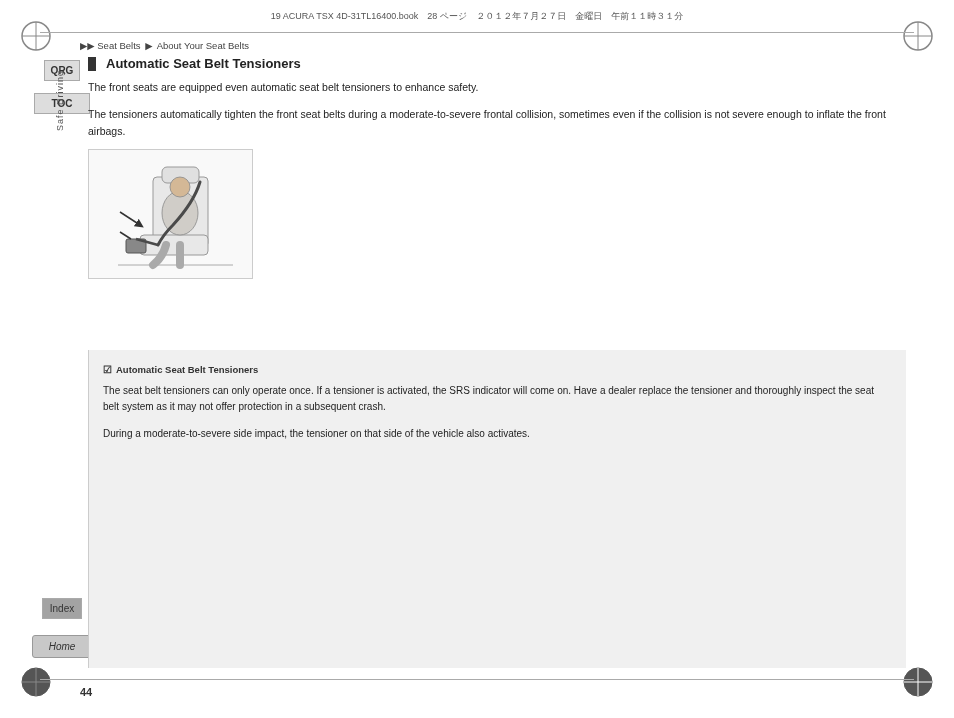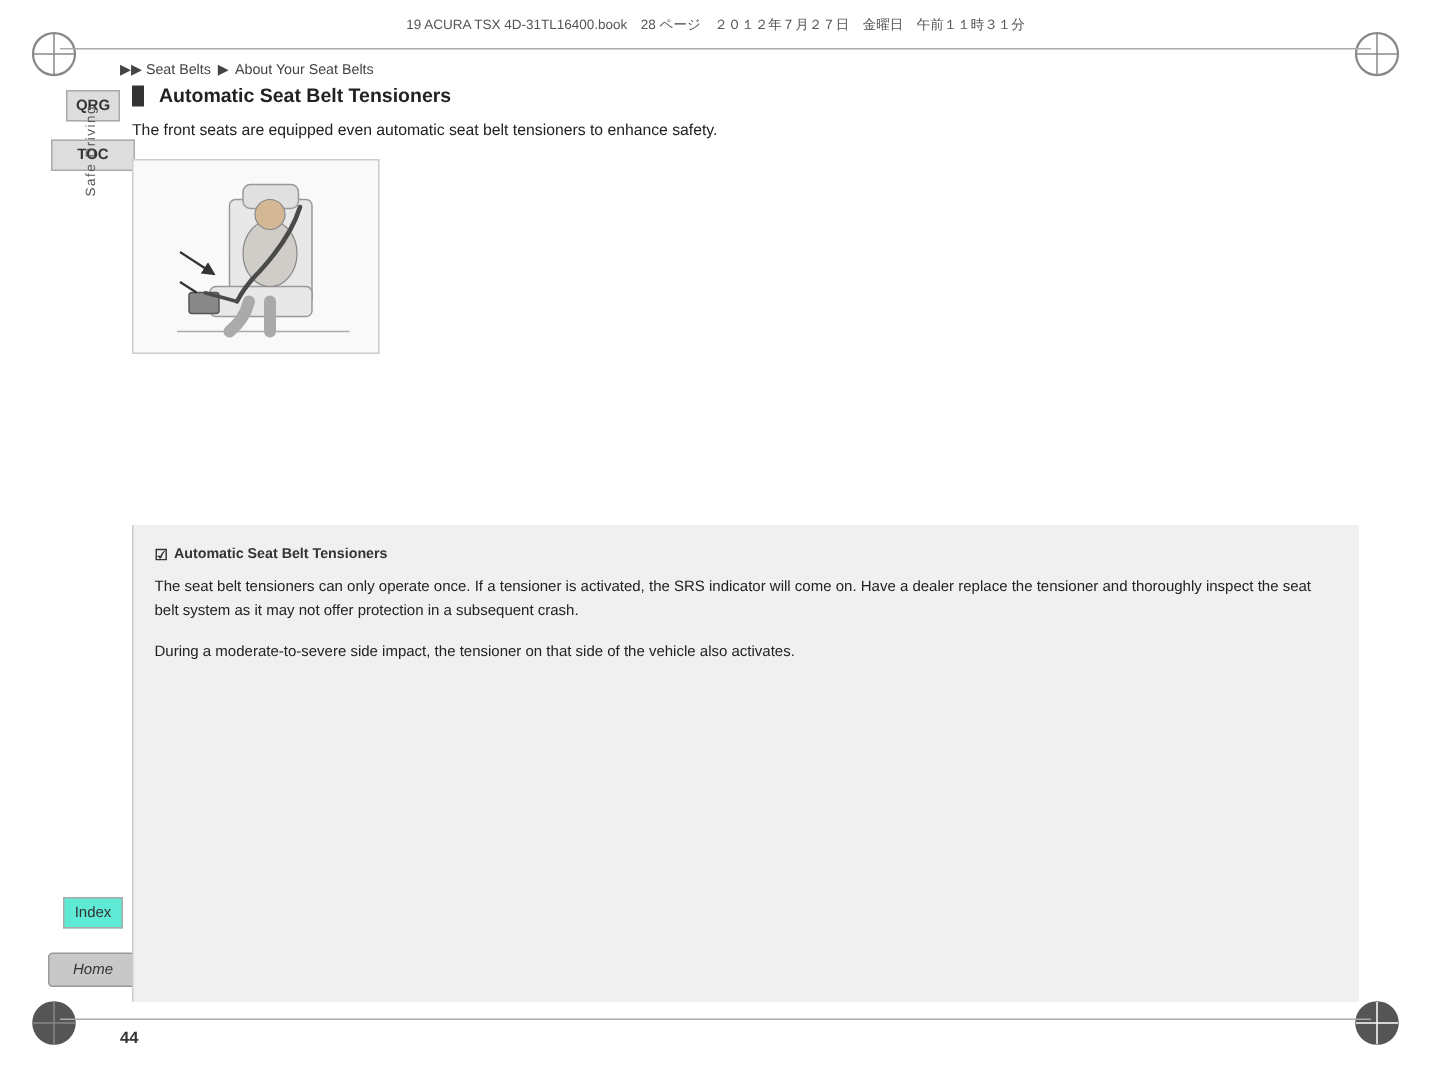--- a/index.html
+++ b/index.html
@@ -106,21 +106,21 @@
 
     .sidebar-spacer { flex: 1; }
 
     .index-btn {
       width: 40px;
       padding: 4px 4px;
       text-align: center;
       font-size: 10px;
       color: #333;
       border: 1px solid #aaa;
-      background: #5eead4;
+      background: #a3a3a3;
       cursor: pointer;
       margin-bottom: 4px;
     }
 
     .home-btn {
       width: 61px;
       padding: 5px 4px;
       text-align: center;
       font-size: 10px;
       color: #333;
@@ -326,20 +326,21 @@
 <div class="safe-driving-label">Safe Driving</div>
 
 <div class="main-content">
 
   <div class="left-col">
     <div class="section-title">
       <span class="section-title-bar"></span>
       <span>Automatic Seat Belt Tensioners</span>
     </div>
     <p class="body-text">The front seats are equipped even automatic seat belt tensioners to enhance safety.</p>
+    <p class="body-text">The tensioners automatically tighten the front seat belts during a moderate-to-severe frontal collision, sometimes even if the collision is not severe enough to inflate the front airbags.</p>
 
     <div class="car-image-container">
       <svg class="seatbelt-svg" viewBox="0 0 145 115">
 
         <rect x="55" y="20" width="55" height="70" rx="4" fill="#e8e8e8" stroke="#999" stroke-width="1"></rect>
 
         <rect x="42" y="78" width="68" height="20" rx="4" fill="#e8e8e8" stroke="#999" stroke-width="1"></rect>
 
         <rect x="64" y="10" width="37" height="16" rx="5" fill="#e0e0e0" stroke="#999" stroke-width="1"></rect>
 

